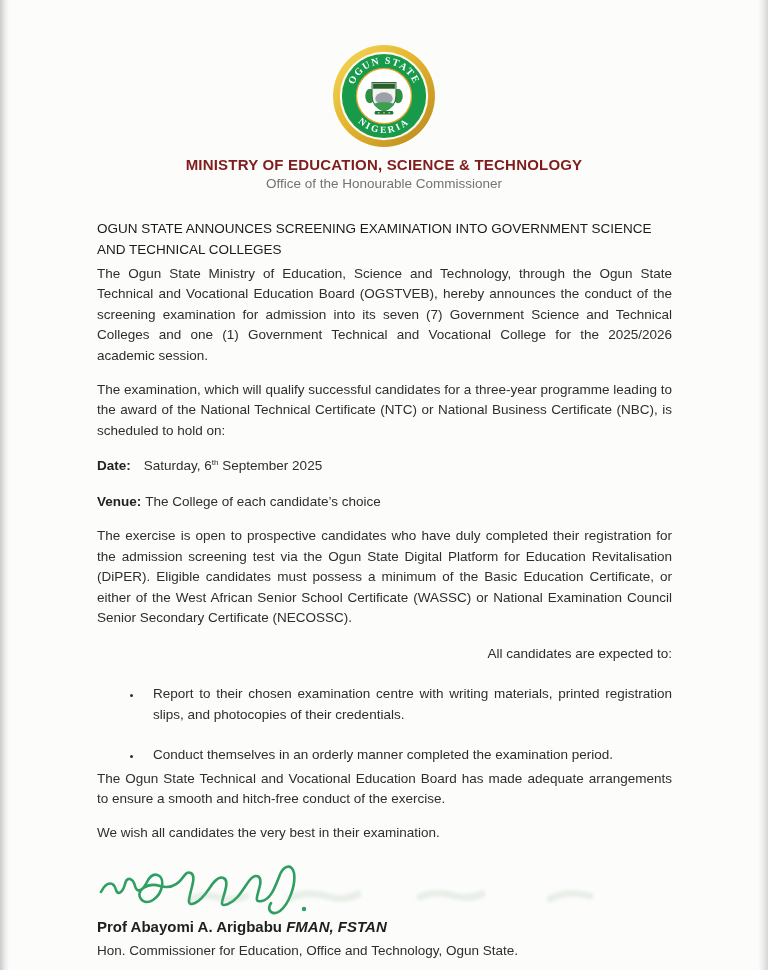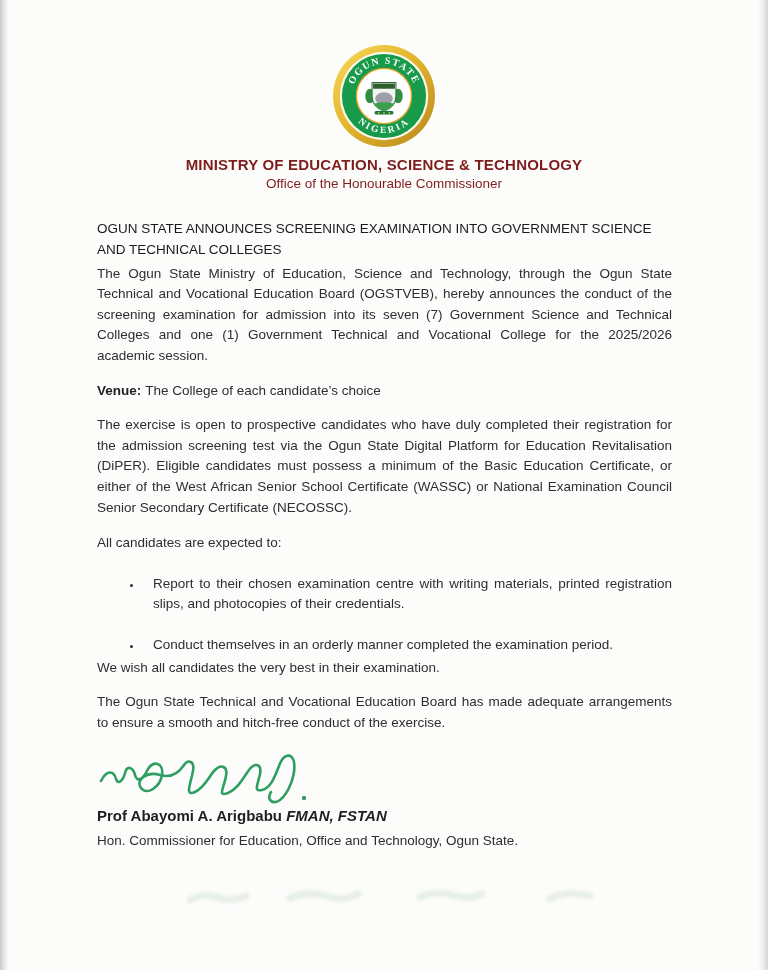--- a/index.html
+++ b/index.html
@@ -11,34 +11,34 @@
   }
   .edge-left { position:absolute; left:0; top:0; bottom:0; width:9px;
     background:linear-gradient(to right,#cbcbcb,#ececec 55%,rgba(255,255,255,0)); }
   .edge-right { position:absolute; right:0; top:0; bottom:0; width:10px;
     background:linear-gradient(to left,#d6d6d6,#efefef 55%,rgba(255,255,255,0)); }
 
   .logo-wrap { display:flex; justify-content:center; padding-top:44px; }
 
   .ministry { text-align:center; font-weight:bold; font-size:15px;
     color:#7f1d1d; margin-top:8px; letter-spacing:0.2px; }
-  .office   { text-align:center; font-size:13.5px; color:#7f1d1d; margin-top:3px; }
+  .office   { text-align:center; font-size:13.5px; color:#737373; margin-top:3px; }
 
   .content { padding:28px 96px 0 97px; font-size:13.5px; line-height:1.52;
     text-align:justify; }
   .headline { font-weight:normal; color:#1b1b1b; text-align:left; line-height:1.55; }
   .para { margin-top:3px; }
 
   .sched { margin-top:15px; text-align:left; }
   .sched-label { font-weight:bold; color:#222; }
   .date-value { margin-left:13px; }
   .venue-value { margin-left:4px; }
   sup { font-size:60%; vertical-align:super; line-height:0; }
 
-  .expect-intro { margin-top:15px; text-align:left; }
+  .expect-intro { margin-top:15px; text-align:right; }
   .bullets { margin:13px 0 0 0; padding-left:46px; }
   .bullets li { margin-top:20px; padding-left:10px; }
   .bullets li::marker { font-size:0.85em; }
 
   .sig-block { margin-top:14px; height:54px; text-align:left; position:relative; }
   .sig-svg { position:absolute; left:-4px; top:-4px; }
   .sig-name { font-weight:bold; font-size:15px; text-align:left; margin-top:4px; color:#1f1f1f; }
   .postnominals { font-style:italic; }
   .sig-title { font-size:13.5px; text-align:left; margin-top:3px; }
 
@@ -90,38 +90,42 @@
   </div>
 
   <div class="ministry">MINISTRY OF EDUCATION, SCIENCE &amp; TECHNOLOGY</div>
   <div class="office">Office of the Honourable Commissioner</div>
 
   <div class="content">
     <div class="headline">OGUN STATE ANNOUNCES SCREENING EXAMINATION INTO GOVERNMENT SCIENCE AND TECHNICAL COLLEGES</div>
 
     <p class="para">The Ogun State Ministry of Education, Science and Technology, through the Ogun State Technical and Vocational Education Board (OGSTVEB), hereby announces the conduct of the screening examination for admission into its seven (7) Government Science and Technical Colleges and one (1) Government Technical and Vocational College for the 2025/2026 academic session.</p>
 
+    <p class="para">The examination, which will qualify successful candidates for a three-year programme leading to the award of the National Technical Certificate (NTC) or National Business Certificate (NBC), is scheduled to hold on:</p>
 
+    <p class="sched">
+      <span class="sched-label">Date:</span><span class="date-value"><span>Saturday, 6</span><sup>th</sup><span> September 2025</span></span>
+    </p>
 
     <p class="sched">
       <span class="sched-label">Venue:</span><span class="venue-value">The College of each candidate’s choice</span>
     </p>
 
     <p class="para">The exercise is open to prospective candidates who have duly completed their registration for the admission screening test via the Ogun State Digital Platform for Education Revitalisation (DiPER). Eligible candidates must possess a minimum of the Basic Education Certificate, or either of the West African Senior School Certificate (WASSC) or National Examination Council Senior Secondary Certificate (NECOSSC).</p>
 
     <p class="expect-intro">All candidates are expected to:</p>
 
     <ul class="bullets">
       <li>Report to their chosen examination centre with writing materials, printed registration slips, and photocopies of their credentials.</li>
       <li>Conduct themselves in an orderly manner completed the examination period.</li>
     </ul>
 
+    <p class="para">The Ogun State Technical and Vocational Education Board has made adequate arrangements to ensure a smooth and hitch-free conduct of the exercise.</p>
+
     <p class="para">We wish all candidates the very best in their examination.</p>
-
-    <p class="para">The Ogun State Technical and Vocational Education Board has made adequate arrangements to ensure a smooth and hitch-free conduct of the exercise.</p>
 
     <div class="sig-block">
       <svg class="sig-svg" width="220" height="62" viewBox="0 0 220 62">
         <path d="M8 38 C 14 26, 21 28, 23 36 C 25 42, 30 38, 32 30 C 34 22, 40 24, 42 32
                  C 44 40, 50 36, 54 28 C 60 16, 71 20, 69 32 C 67 44, 54 53, 48 45
                  C 42 37, 54 28, 67 32 C 80 36, 87 28, 91 22 C 95 16, 102 18, 100 28
                  C 98 40, 91 54, 102 49 C 112 44, 116 33, 122 27 C 128 21, 135 23, 133 33
                  C 131 45, 124 54, 135 50 C 145 46, 150 35, 156 27 C 162 19, 169 21, 167 31
                  C 165 41, 160 49, 169 47 C 178 45, 182 33, 186 23 C 190 11, 199 9, 201 19
                  C 203 31, 196 50, 187 57 C 180 62, 173 57, 178 49" fill="none" stroke="#2e9e62" stroke-width="2.6" stroke-linecap="round" stroke-linejoin="round"></path>

